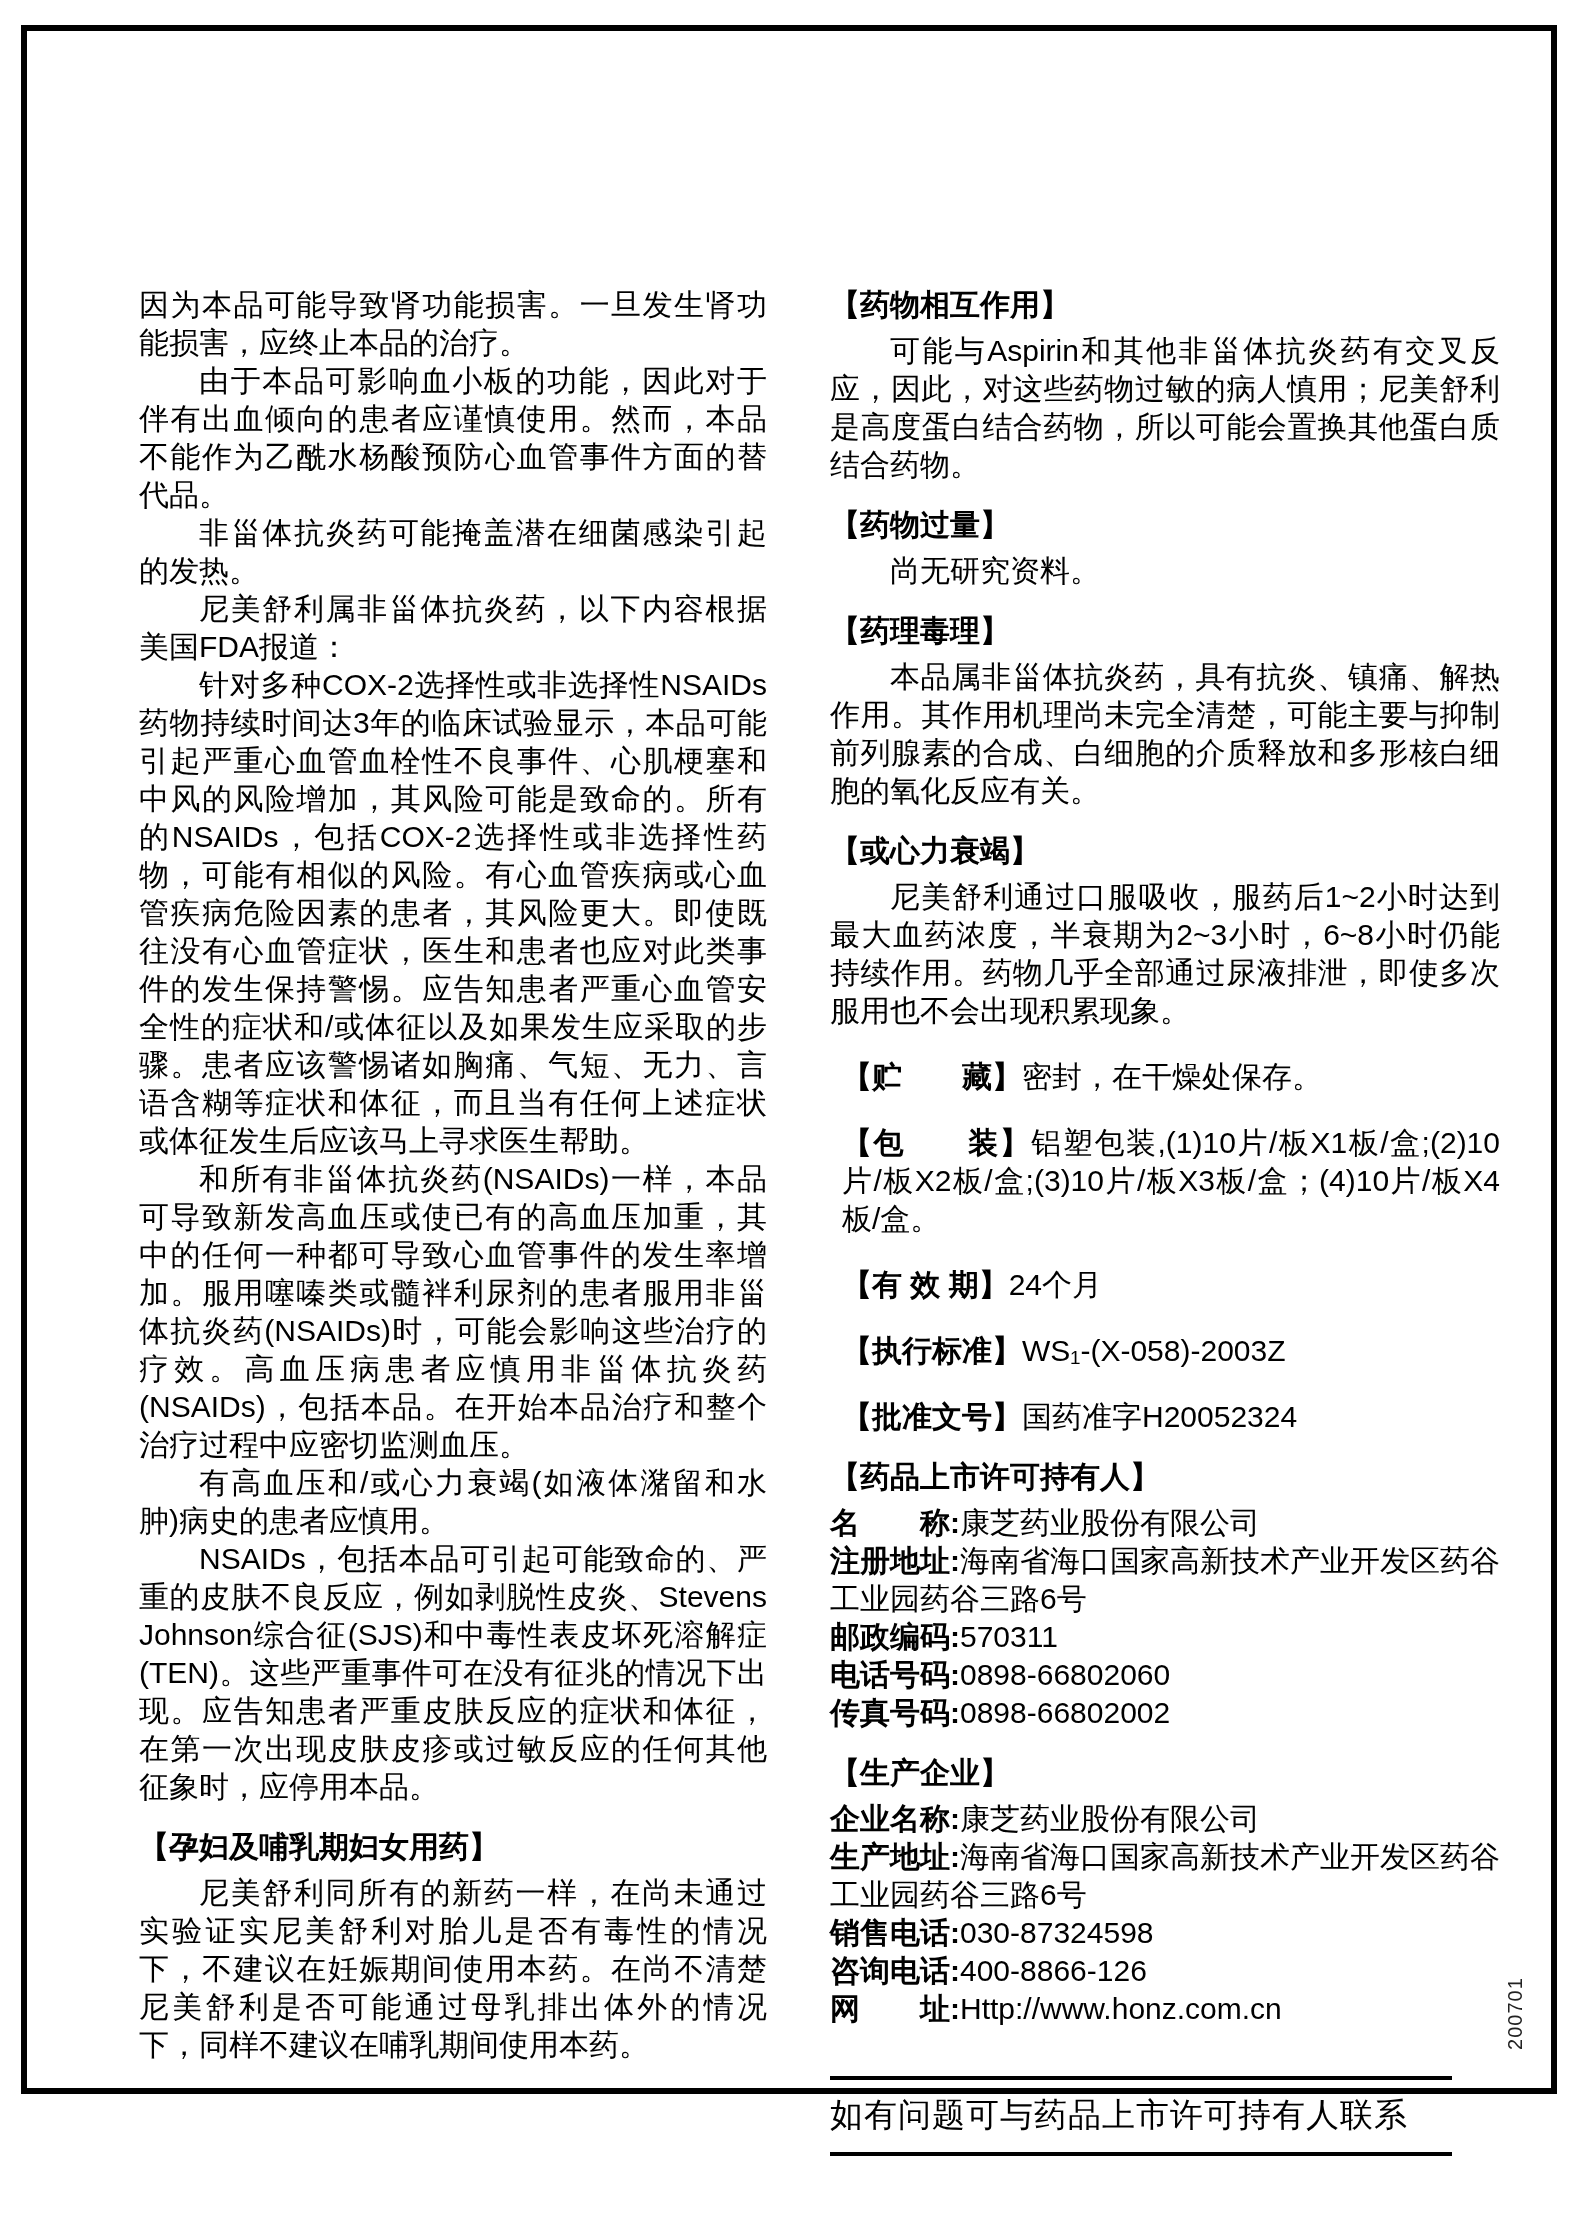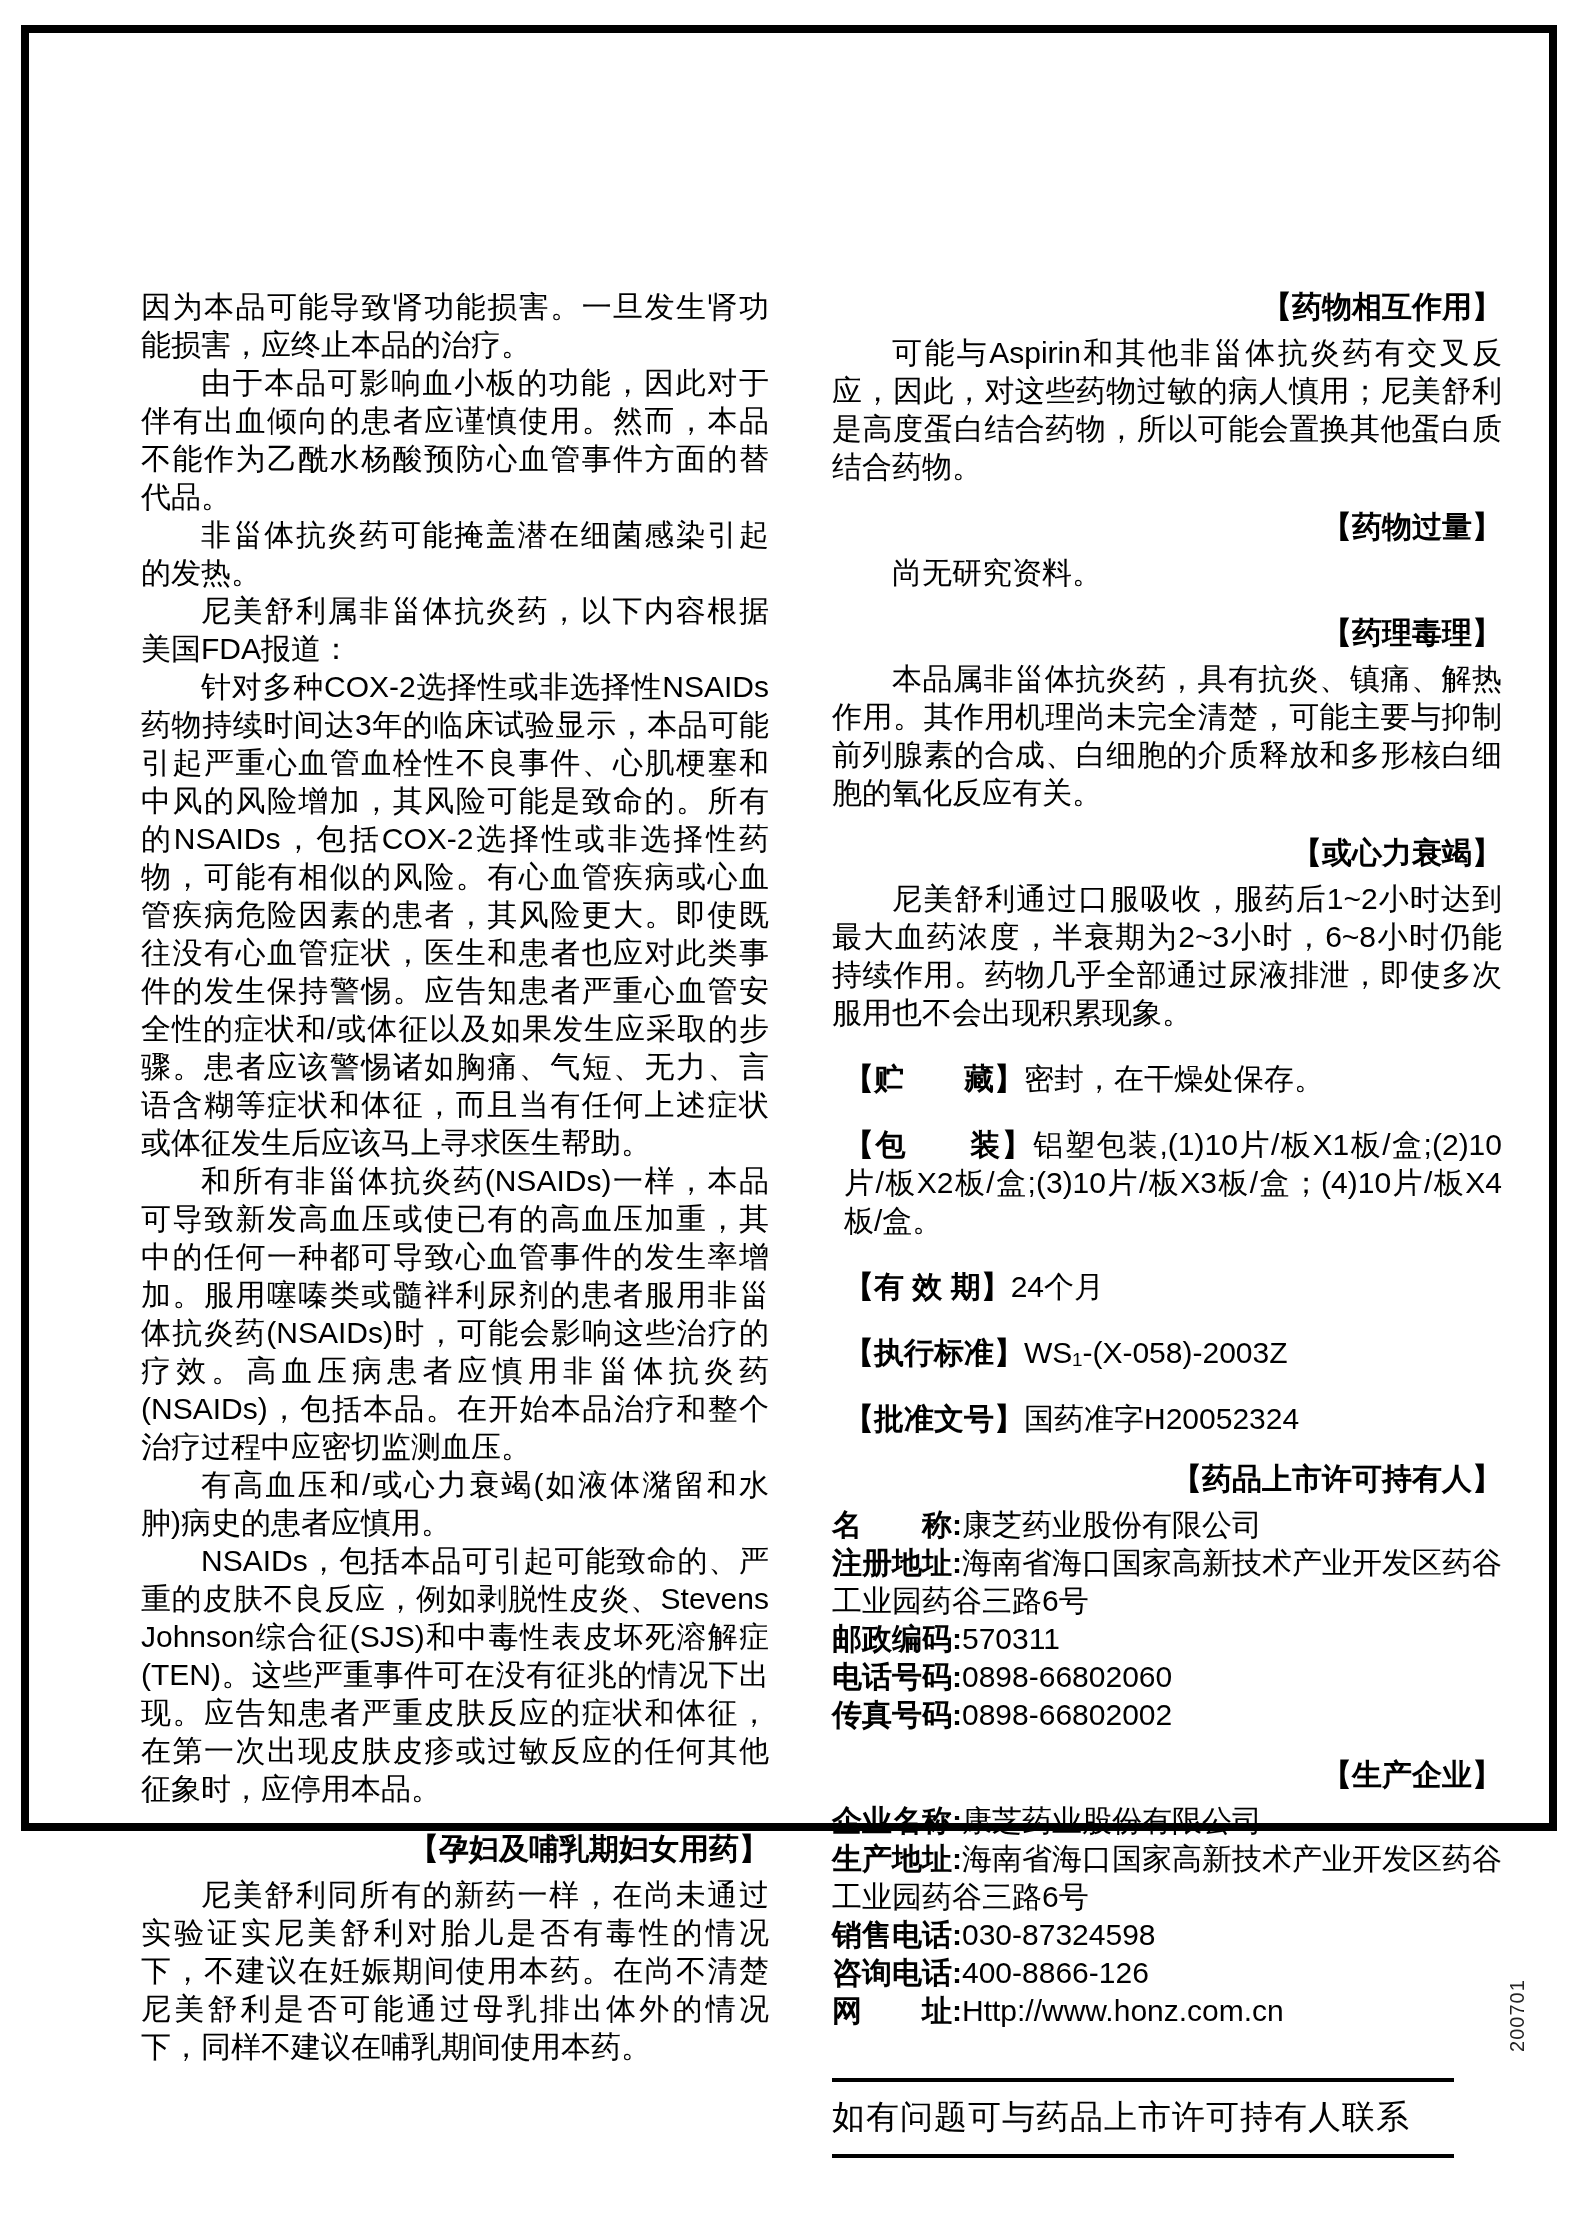--- a/index.html
+++ b/index.html
@@ -7,22 +7,22 @@
     position:relative;
     width:1580px;height:2230px;
     background:#ffffff;
     font-family:"Liberation Sans","DejaVu Sans",sans-serif;
     color:#000;
     overflow:hidden;
   }
   .frame{
     position:absolute;
     left:21px;top:25px;
-    width:1536px;height:1806px;
-    border:8px solid #000000;
+    width:1536px;height:2069px;
+    border:6px solid #000000;
     box-sizing:border-box;
     padding-left:15px;
   }
   .content{
     position:absolute;
     left:112px;top:255px;
     right:52px;
     display:flex;
   }
   .col{
@@ -31,21 +31,21 @@
     text-align:justify;
   }
   .col-left{width:628px;margin-right:63px;flex:none;}
   .col-right{width:670px;flex:none;}
   .para{margin:0;text-indent:2em;}
   .para.cont{text-indent:0;}
   .heading{
     font-size:30px;line-height:38px;
     font-weight:bold;
     margin:22px 0 8px 0;
-    text-indent:0;text-align:right;
+    text-indent:0;text-align:left;
   }
   .heading.first{margin-top:0;}
   .entry{margin:28px 0 0 12px;text-indent:0;}
   .entry .lab,.field .lab{font-weight:bold;}
   .field{margin:0;text-indent:0;}
   .banner{
     margin-top:48px;
     width:622px;
     border-top:4px solid #000;
     border-bottom:4px solid #000;

